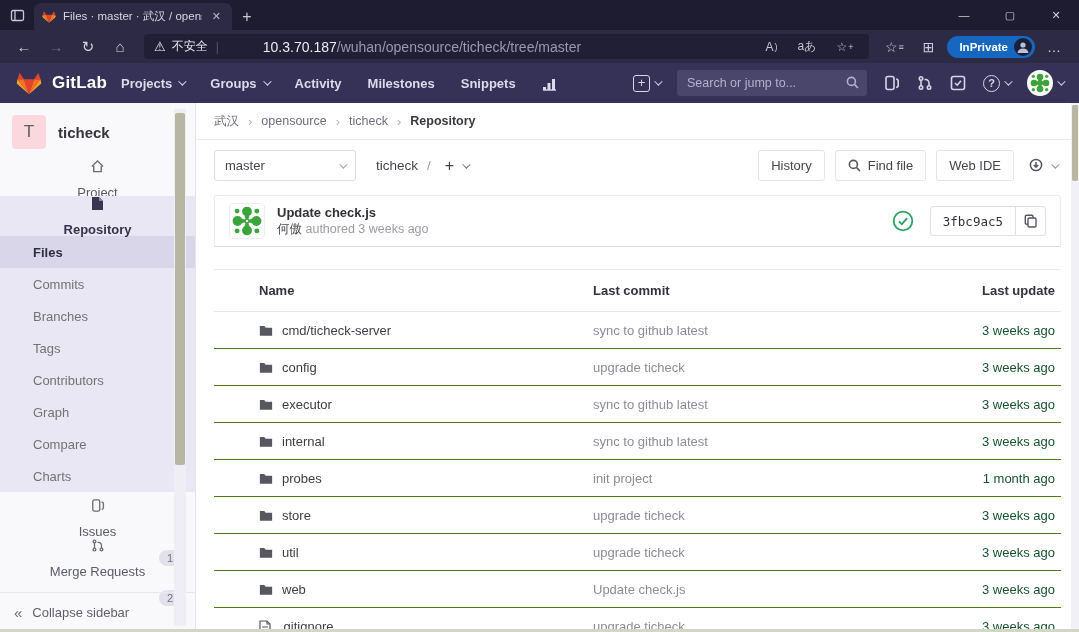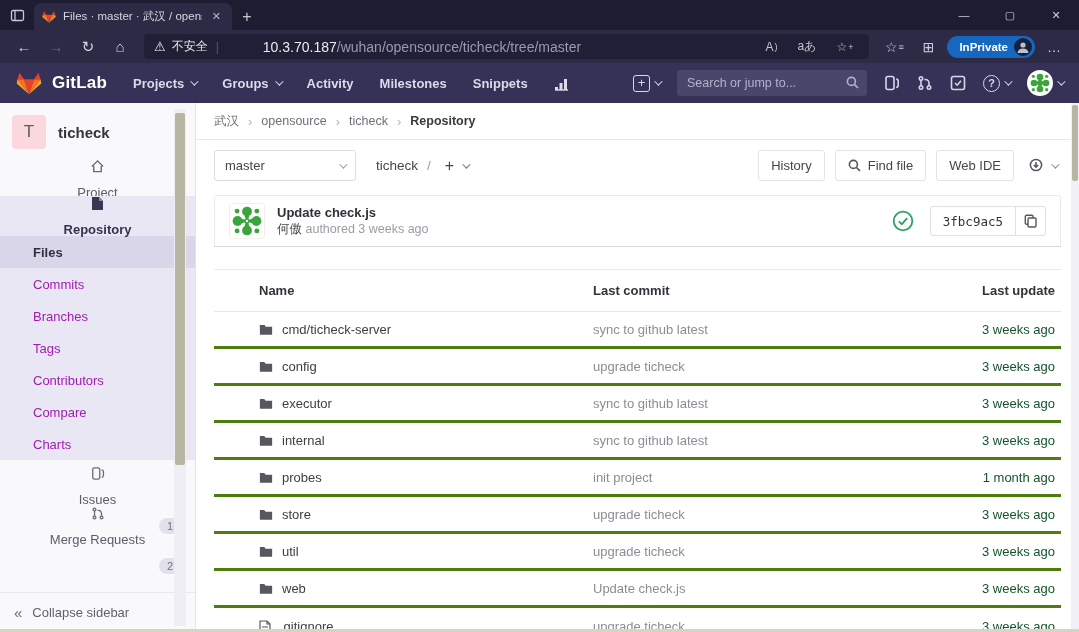--- a/index.html
+++ b/index.html
@@ -27,21 +27,21 @@
   .url-text { flex:1; font-size:14px; white-space:nowrap; overflow:hidden;margin-left:36px; }
   .url-host { color:#ecebf2; }
   .url-path { color:#9b99ae; }
   .urlbar-icon { color:#c4c3d2; font-size:12px; display:flex; align-items:center; gap:1px; white-space:nowrap; padding:0 6px; }
   .chrome-icon { width:30px; height:26px; display:flex; align-items:center; justify-content:center; color:#cfced9; font-size:14px; }
   .inprivate { height:22px; background:#1667c0; border-radius:12px; color:#fff; font-size:11.5px; font-weight:bold; display:flex; align-items:center; gap:6px; padding:0 3px 0 12px; }
   .inprivate-avatar { width:18px; height:18px; border-radius:50%; background:#18203a; display:flex; align-items:center; justify-content:center; overflow:hidden; }
 
   
   .gl-navbar { height:40px; background:#363257; display:flex; align-items:center; padding:0 16px; gap:8px; }
-  .gl-brand { display:flex; align-items:center; gap:10px; margin-right:18px; }
+  .gl-brand { display:flex; align-items:center; gap:10px; margin-right:6px; }
   .gl-brand-name { color:#fff; font-size:17px; font-weight:bold; letter-spacing:.2px; }
   .gl-menu { display:flex; align-items:center; gap:26px; }
   .gl-menu-item { color:#dcdaeb; font-size:13px; font-weight:bold; display:flex; align-items:center; gap:6px; white-space:nowrap; }
   .chev { width:6px; height:6px; border-right:1.6px solid currentColor; border-bottom:1.6px solid currentColor; transform:rotate(45deg) translateY(-2px); display:inline-block; }
   .gl-right { margin-left:auto; display:flex; align-items:center; gap:17px; }
   .plus-sq { width:17px; height:17px; border:1.6px solid #d8d6e8; border-radius:3px; color:#d8d6e8; font-size:13px; line-height:14px; text-align:center; }
   .gl-search { position:relative; width:190px; }
   .gl-search input { width:190px; height:26px; background:#49456b; border:none; border-radius:3px; color:#cfcde2; font-size:12.5px; padding:0 28px 0 10px; outline:none; font-family:"Liberation Sans", sans-serif; }
   .gl-search input::placeholder { color:#b4b1cc; }
   .gl-search .mag { position:absolute; right:8px; top:6px; }
@@ -53,21 +53,21 @@
   .app { display:flex; height:529px; position:relative; }
 
   .sidebar { width:196px; background:#f9f9fb; border-right:1px solid #e3e3ea; position:relative; flex-shrink:0; display:flex; flex-direction:column; }
   .proj-head { display:flex; align-items:center; gap:12px; padding:12px 14px 10px 12px; }
   .proj-avatar { width:34px; height:34px; border-radius:4px; background:#fbd8dd; color:#5c5c64; font-size:17px; display:flex; align-items:center; justify-content:center; }
   .proj-name { font-size:15px; font-weight:bold; color:#35353e; }
   .side-item { height:37px; display:flex; align-items:center; gap:11px; padding:0 14px; color:#5b5b6a; font-size:13px;flex-direction:column; }
   .side-item .s-icon { width:16px; display:flex; justify-content:center; }
   .repo-section { background:#e9e7f4; }
   .repo-section .parent { font-weight:bold; color:#36334e; height:40px; }
-  .sub-item { height:32px; display:flex; align-items:center; padding-left:33px; color:#a21caf; font-size:13px; }
+  .sub-item { height:32px; display:flex; align-items:center; padding-left:33px; color:#737373; font-size:13px; }
   .sub-item.active { background:#d9d6ea; color:#2f2f3c; font-weight:bold; }
   .count-row { height:40px; }
   .count-badge { margin-left:auto; background:#e2e1eb; color:#71707e; font-size:11px; border-radius:9px; padding:2px 8px; }
   .collapse-row { margin-top:auto; border-top:1px solid #e7e7ee; height:40px; display:flex; align-items:center; gap:10px; padding:0 14px; color:#5f5f6e; font-size:13px; }
   .collapse-row .dbl { font-size:15px; color:#6b6a78; }
   .side-scroll { position:absolute; top:6px; right:9px; width:12px; bottom:6px; background:#efeef5; border-radius:2px; }
   .side-thumb { position:absolute; top:4px; left:1px; width:10px; height:352px; background:#b6b6a2; border-radius:2px; }
 
   .main { flex:1; background:#fff; min-width:0; display:flex; flex-direction:column; }
   .breadcrumb-bar { height:37px; border-bottom:1px solid #e8e8ef; display:flex; align-items:center; padding:0 18px; gap:9px; font-size:12.5px; color:#6e6e79; }
@@ -92,21 +92,21 @@
   .commit-text { line-height:1.35; min-width:0; }
   .commit-title { font-size:13px; font-weight:bold; color:#303038; }
   .commit-meta { font-size:12.5px; color:#9b9ba5; }
   .commit-meta .author { color:#45454d; }
   .commit-right { margin-left:auto; display:flex; align-items:center; gap:16px; }
   .hash-group { display:flex; align-items:stretch; border:1px solid #e0e0e8; border-radius:3px; height:30px; }
   .hash-val { display:flex; align-items:center; padding:0 12px; font-family:"DejaVu Sans Mono", monospace; font-size:12.5px; color:#303038; }
   .copy-btn { display:flex; align-items:center; padding:0 8px; border-left:1px solid #e0e0e8; color:#55555f; }
 
   .tree-table { margin-top:22px; border-top:1px solid #e9e9f1; }
-  .t-row { display:flex; align-items:center; height:37px; border-bottom:3px solid #4d7c0f; padding:0 2px; }
+  .t-row { display:flex; align-items:center; height:37px; border-bottom:1px solid #4d7c0f; padding:0 2px; }
   .t-head { height:42px; border-bottom:1px solid #e6e6ee; }
   .t-head .c-name, .t-head .c-commit, .t-head .c-update { color:#33333b; font-size:13px; font-weight:bold; }
   .c-name { width:340px; display:flex; align-items:center; gap:9px; font-size:13px; color:#3d3d45; padding-left:6px;margin-left:37px; }
   .c-commit { flex:1; font-size:13px; color:#8c8c96; }
   .c-update { width:140px; text-align:right; font-size:13px; color:#14532d; padding-right:4px; }
   .t-row:last-child { border-bottom:none; }
 
   .page-scroll { position:absolute; top:0; right:0; width:8px; bottom:0; background:#f1f0f7; }
   .page-thumb { position:absolute; top:2px; left:1px; width:6px; height:76px; background:#b6b6a2; border-radius:2px; }
 
@@ -307,20 +307,21 @@
               <path d="M8 1 v4 h4" fill="#8b87a6"></path>
             </svg>
         </span>
         <span>Repository</span>
       </div>
       <div class="sub-item active">Files</div>
       <div class="sub-item">Commits</div>
       <div class="sub-item">Branches</div>
       <div class="sub-item">Tags</div>
       <div class="sub-item">Contributors</div>
+      <div class="sub-item">Graph</div>
       <div class="sub-item">Compare</div>
       <div class="sub-item">Charts</div>
     </div>
 
     <div class="side-item count-row" style="margin-top:6px;">
       <span class="s-icon">
         <svg width="14" height="15" viewBox="0 0 16 16">
             <rect x="2" y="1.5" width="8" height="13" rx="2" fill="none" stroke="#6b6a78" stroke-width="1.5"></rect>
             <path d="M12.2 4 a2.2 2.2 0 0 1 2 2.2 v4 a2.2 2.2 0 0 1 -2 2.2" fill="none" stroke="#6b6a78" stroke-width="1.5"></path>
           </svg>

